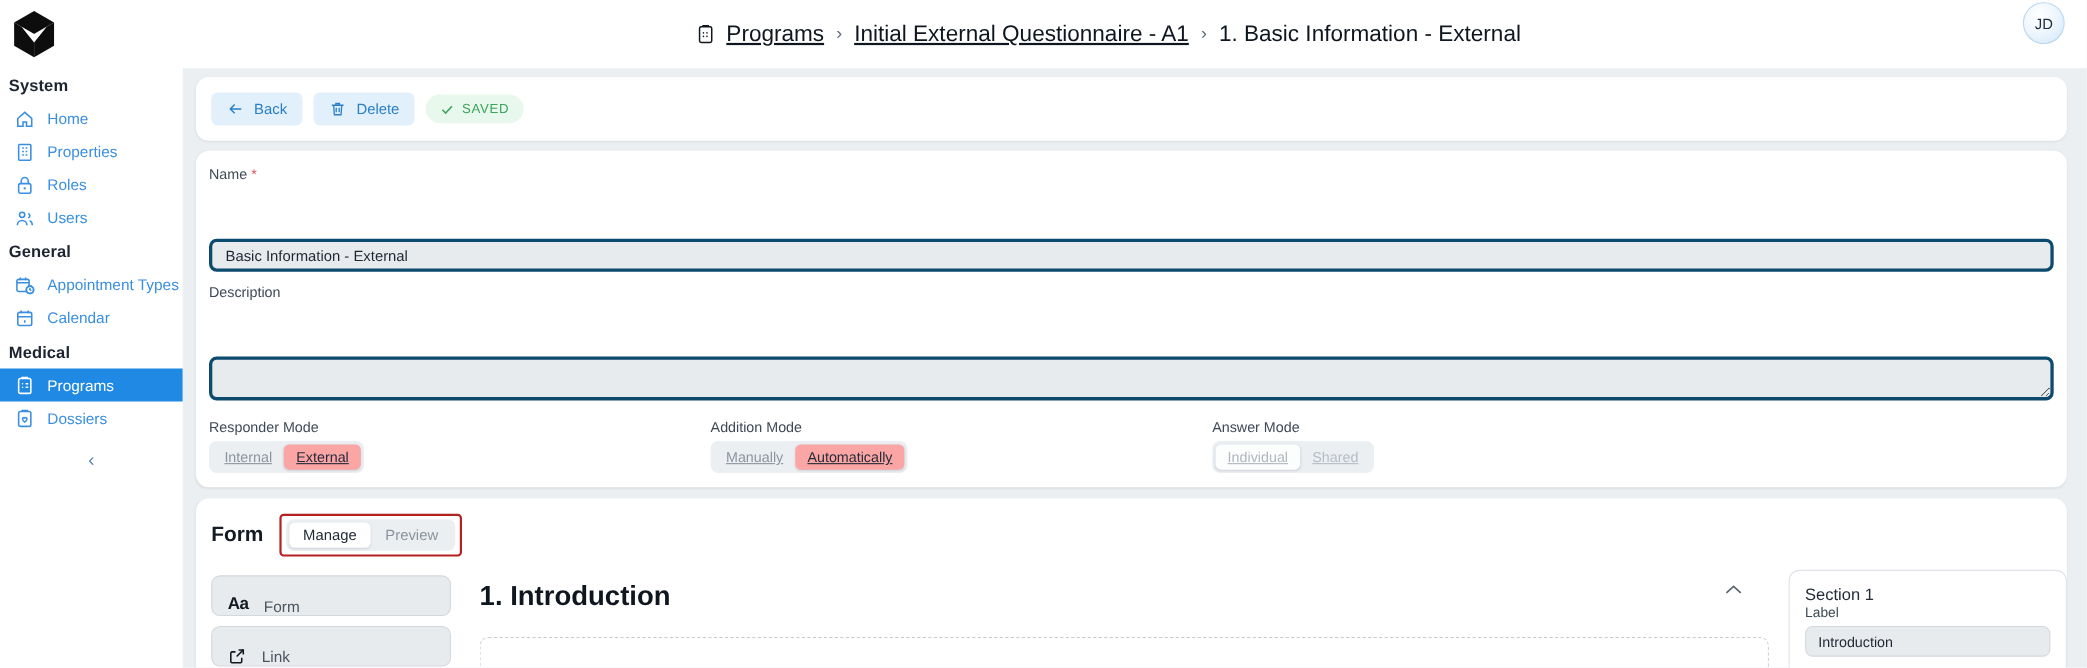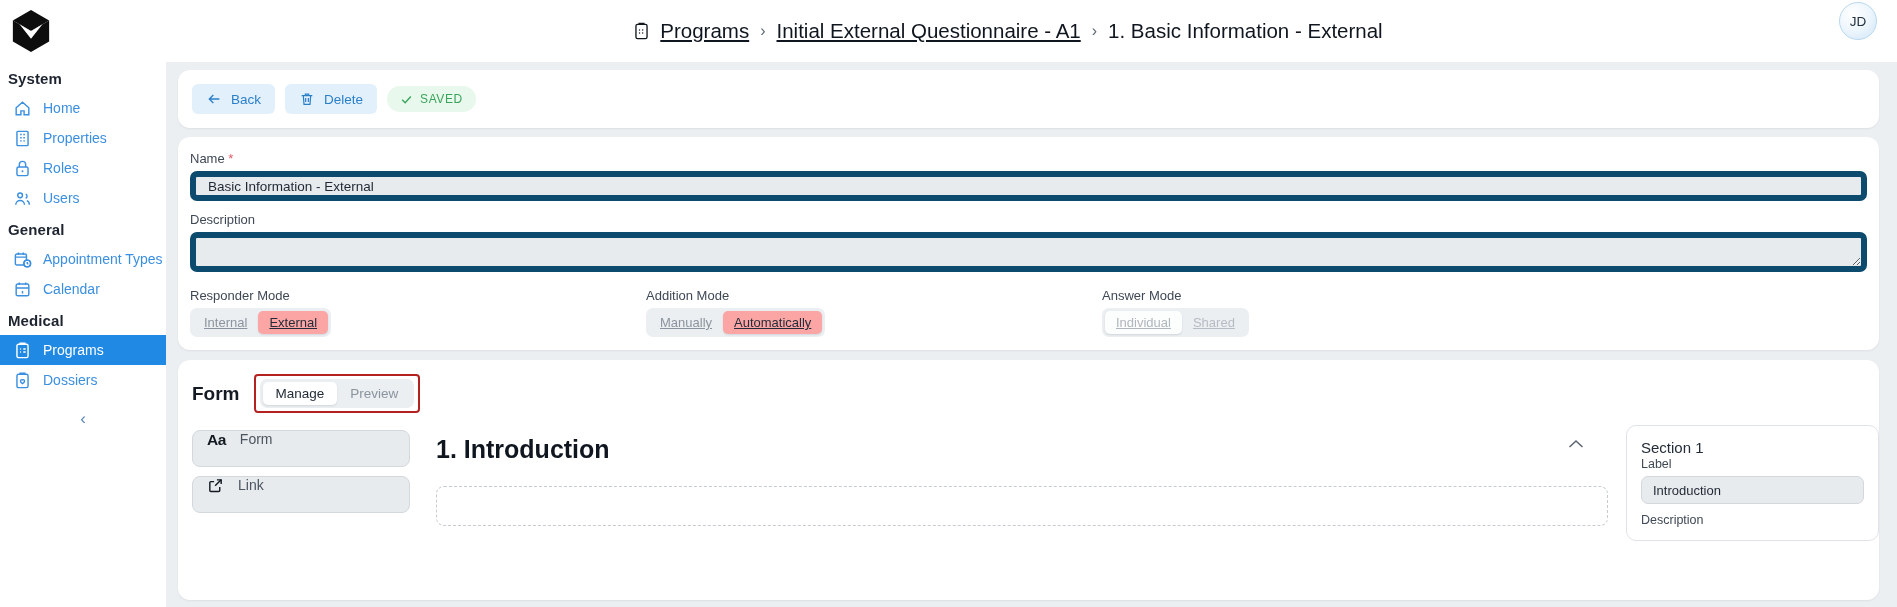--- a/index.html
+++ b/index.html
@@ -83,23 +83,24 @@
     display: inline-flex; align-items: center; gap: 7px;
     height: 26px; padding: 0 13px; border-radius: 13px;
     background: #e8f8ec; color: #3aa45c; font-size: 12px; letter-spacing: .6px;
   }
 
   .card-form { margin-top: 9px; padding: 14px 12px 13px 12px; }
   .field-label { font-size: 13px; color: #3f4855; margin-bottom: 5px; }
   .req { color: #e05a6a; }
   .inp {
     width: 100%; height: 30px; border-radius: 7px;
-    background: #e8ebee; border: 6px solid #0c4a6e;
+    background: #e8ebee; border: 3px solid #0c4a6e;
     padding: 0 12px; font-size: 13.5px; color: #1f2733;
     font-family: inherit;
+    margin-top: 46px;
   }
   .inp.ta { height: 40px; padding-top: 7px; }
   .row-modes { display: flex; margin-top: 12px; }
   .mode-col { flex: 0 0 456px; }
   .mode-col.wide { flex: 0 0 456px; }
   .seg {
     display: inline-flex; background: #eceff2; border-radius: 7px; padding: 3px;
   }
   .seg-opt {
     padding: 4px 11px; font-size: 13px; border-radius: 5px;
@@ -120,21 +121,21 @@
   .tabs { display: inline-flex; background: #eceff2; border-radius: 7px; padding: 3px; }
   .tab {
     padding: 4px 13px; font-size: 13.5px; border-radius: 5px;
     color: #8b949e; cursor: pointer;
   }
   .tab.sel { background: #ffffff; color: #232c38; box-shadow: 0 1px 2px rgba(16,24,40,.12); }
 
   .builder-body { display: flex; gap: 0; padding-left: 14px; }
   .palette { flex: 0 0 218px; padding-top: 7px; }
   .pal-item {
-    display: flex; align-items: flex-start; gap: 14px;
+    display: flex; align-items: flex-end; gap: 14px;
     height: 37px; border-radius: 8px; margin-bottom: 9px;
     background: #e8ebee; border: 1px solid #d3d8dd;
     padding-left: 14px; font-size: 14px; color: #4b545f; cursor: grab;
   }
   .pal-item .pico { color: #111820; display:block; }
   .pal-aa { font-size: 15.5px; font-weight: bold; color:#111820; letter-spacing:-.5px; }
 
   .canvas { flex: 1; min-width: 0; padding: 12px 0 0 26px; }
   .sec-head { display: flex; }
   .sec-title { font-size: 25px; font-weight: bold; color: #10161f; }

